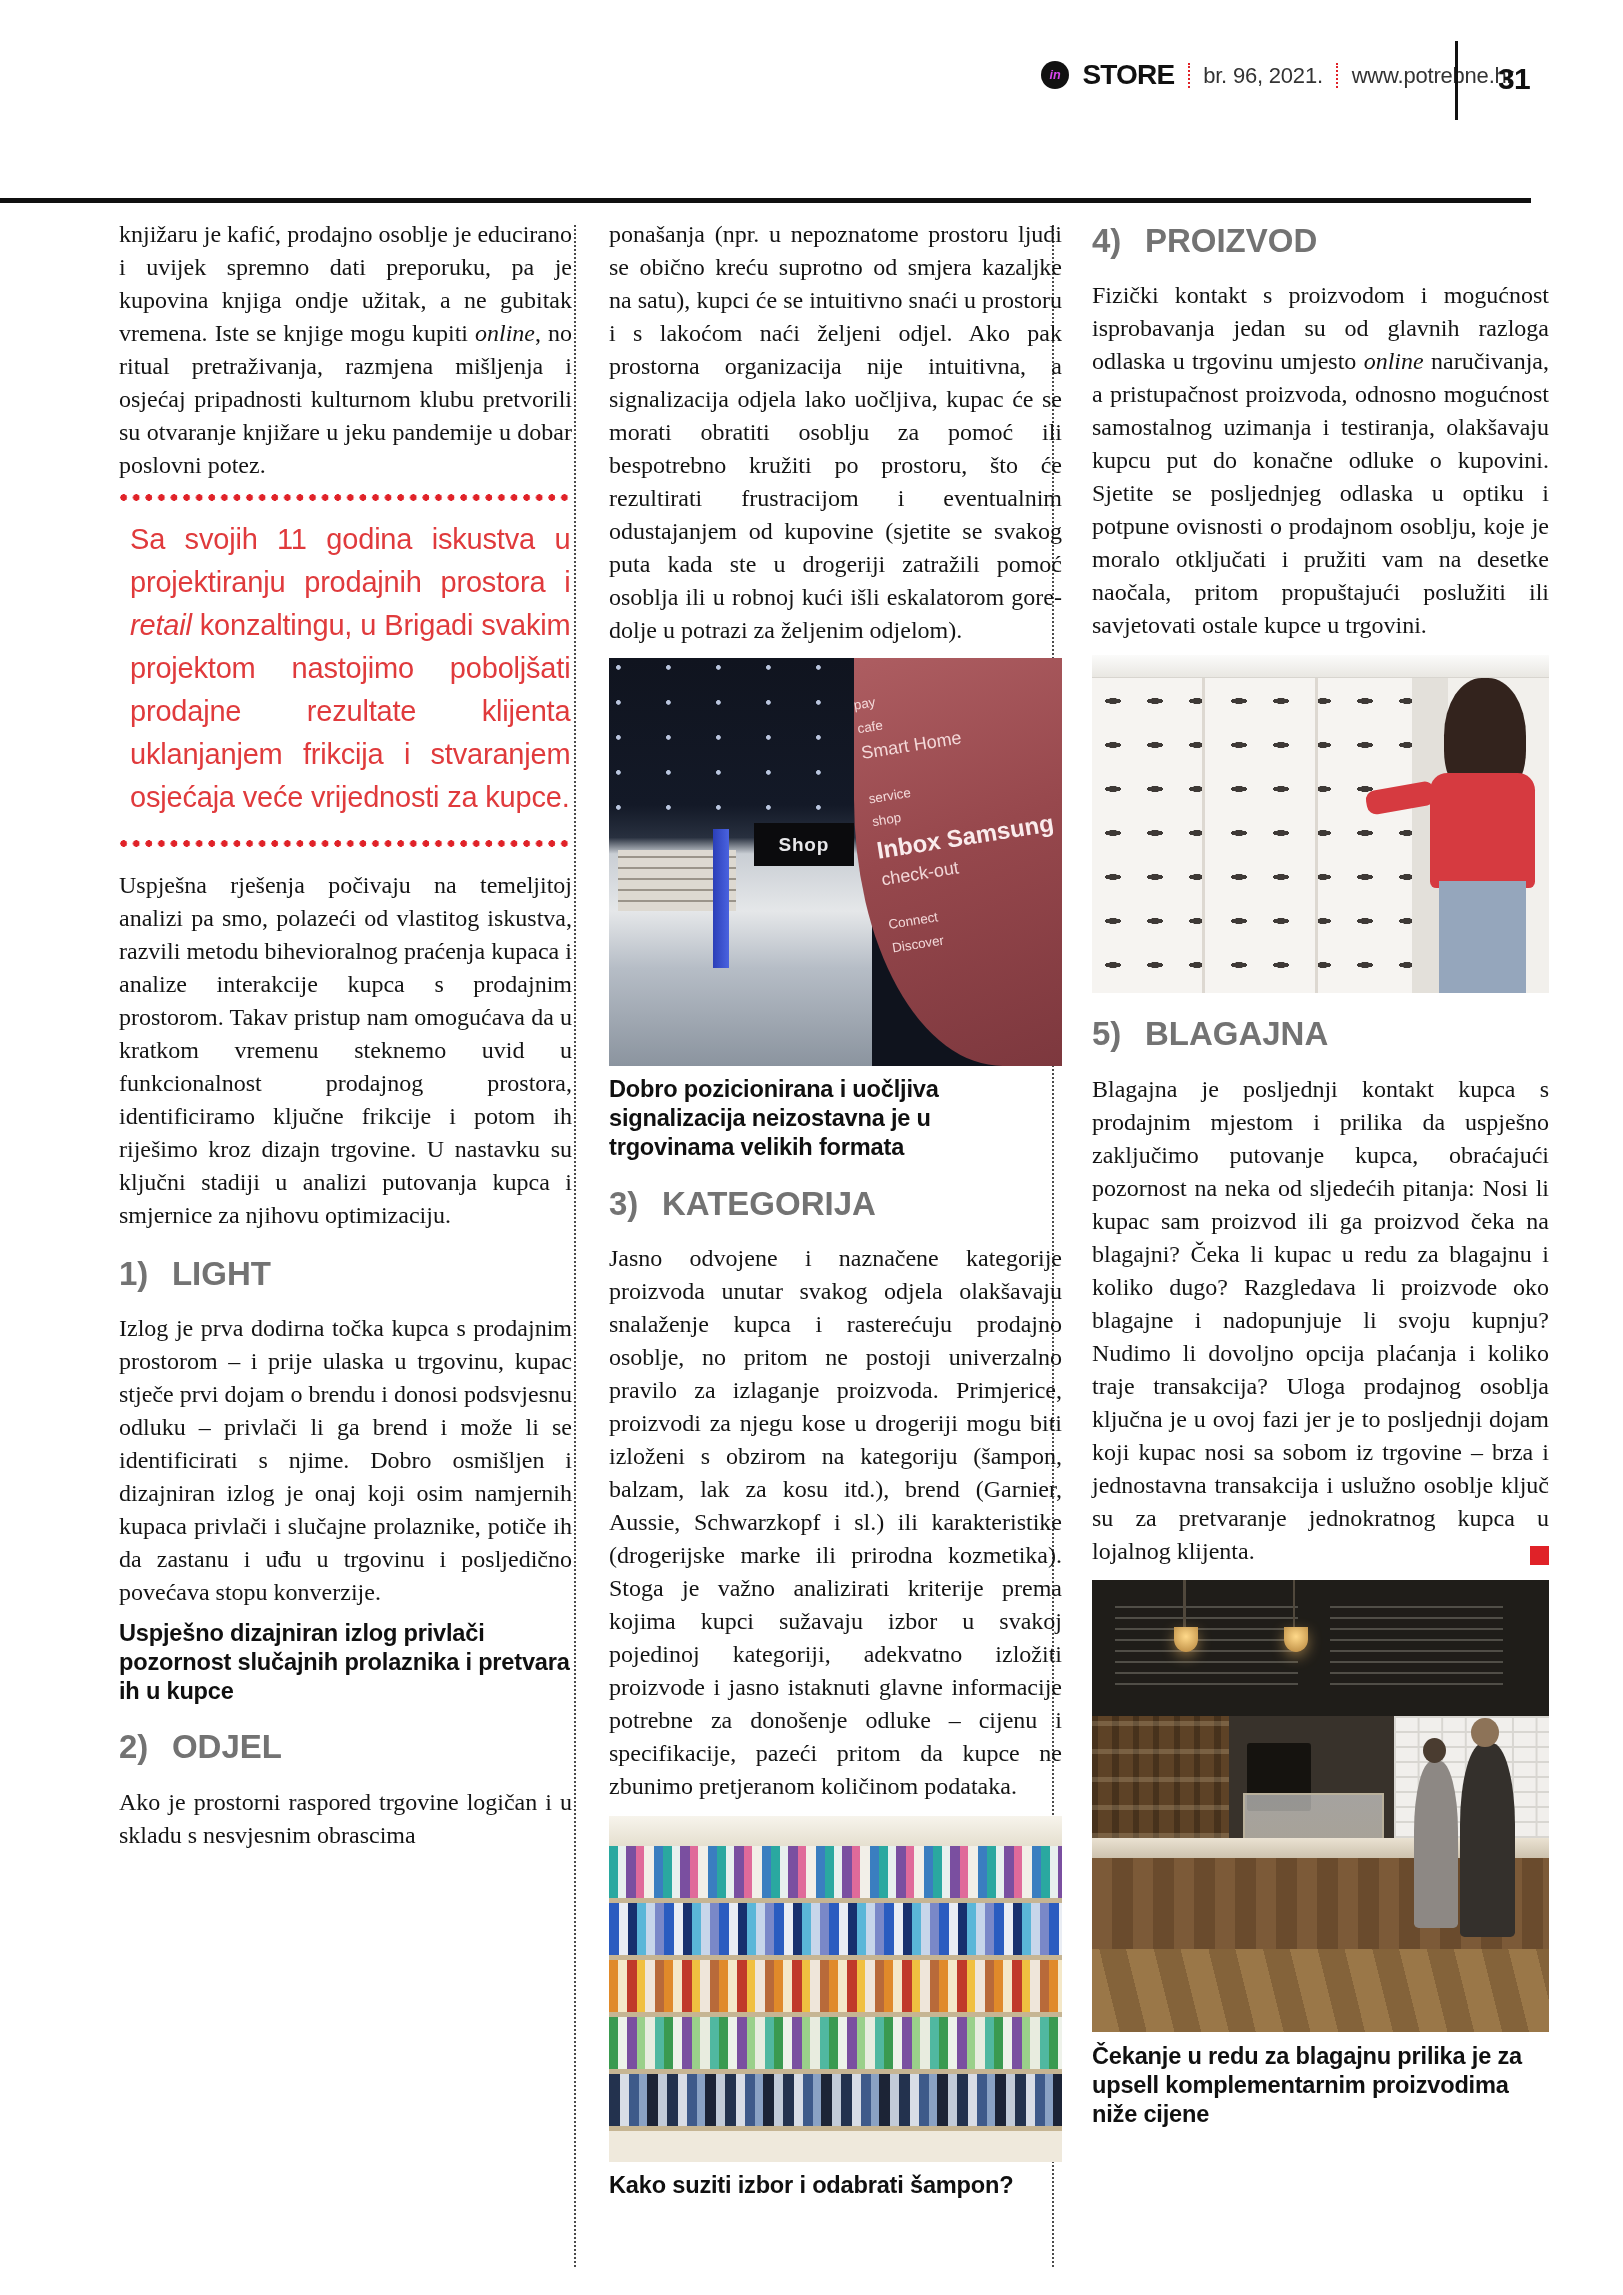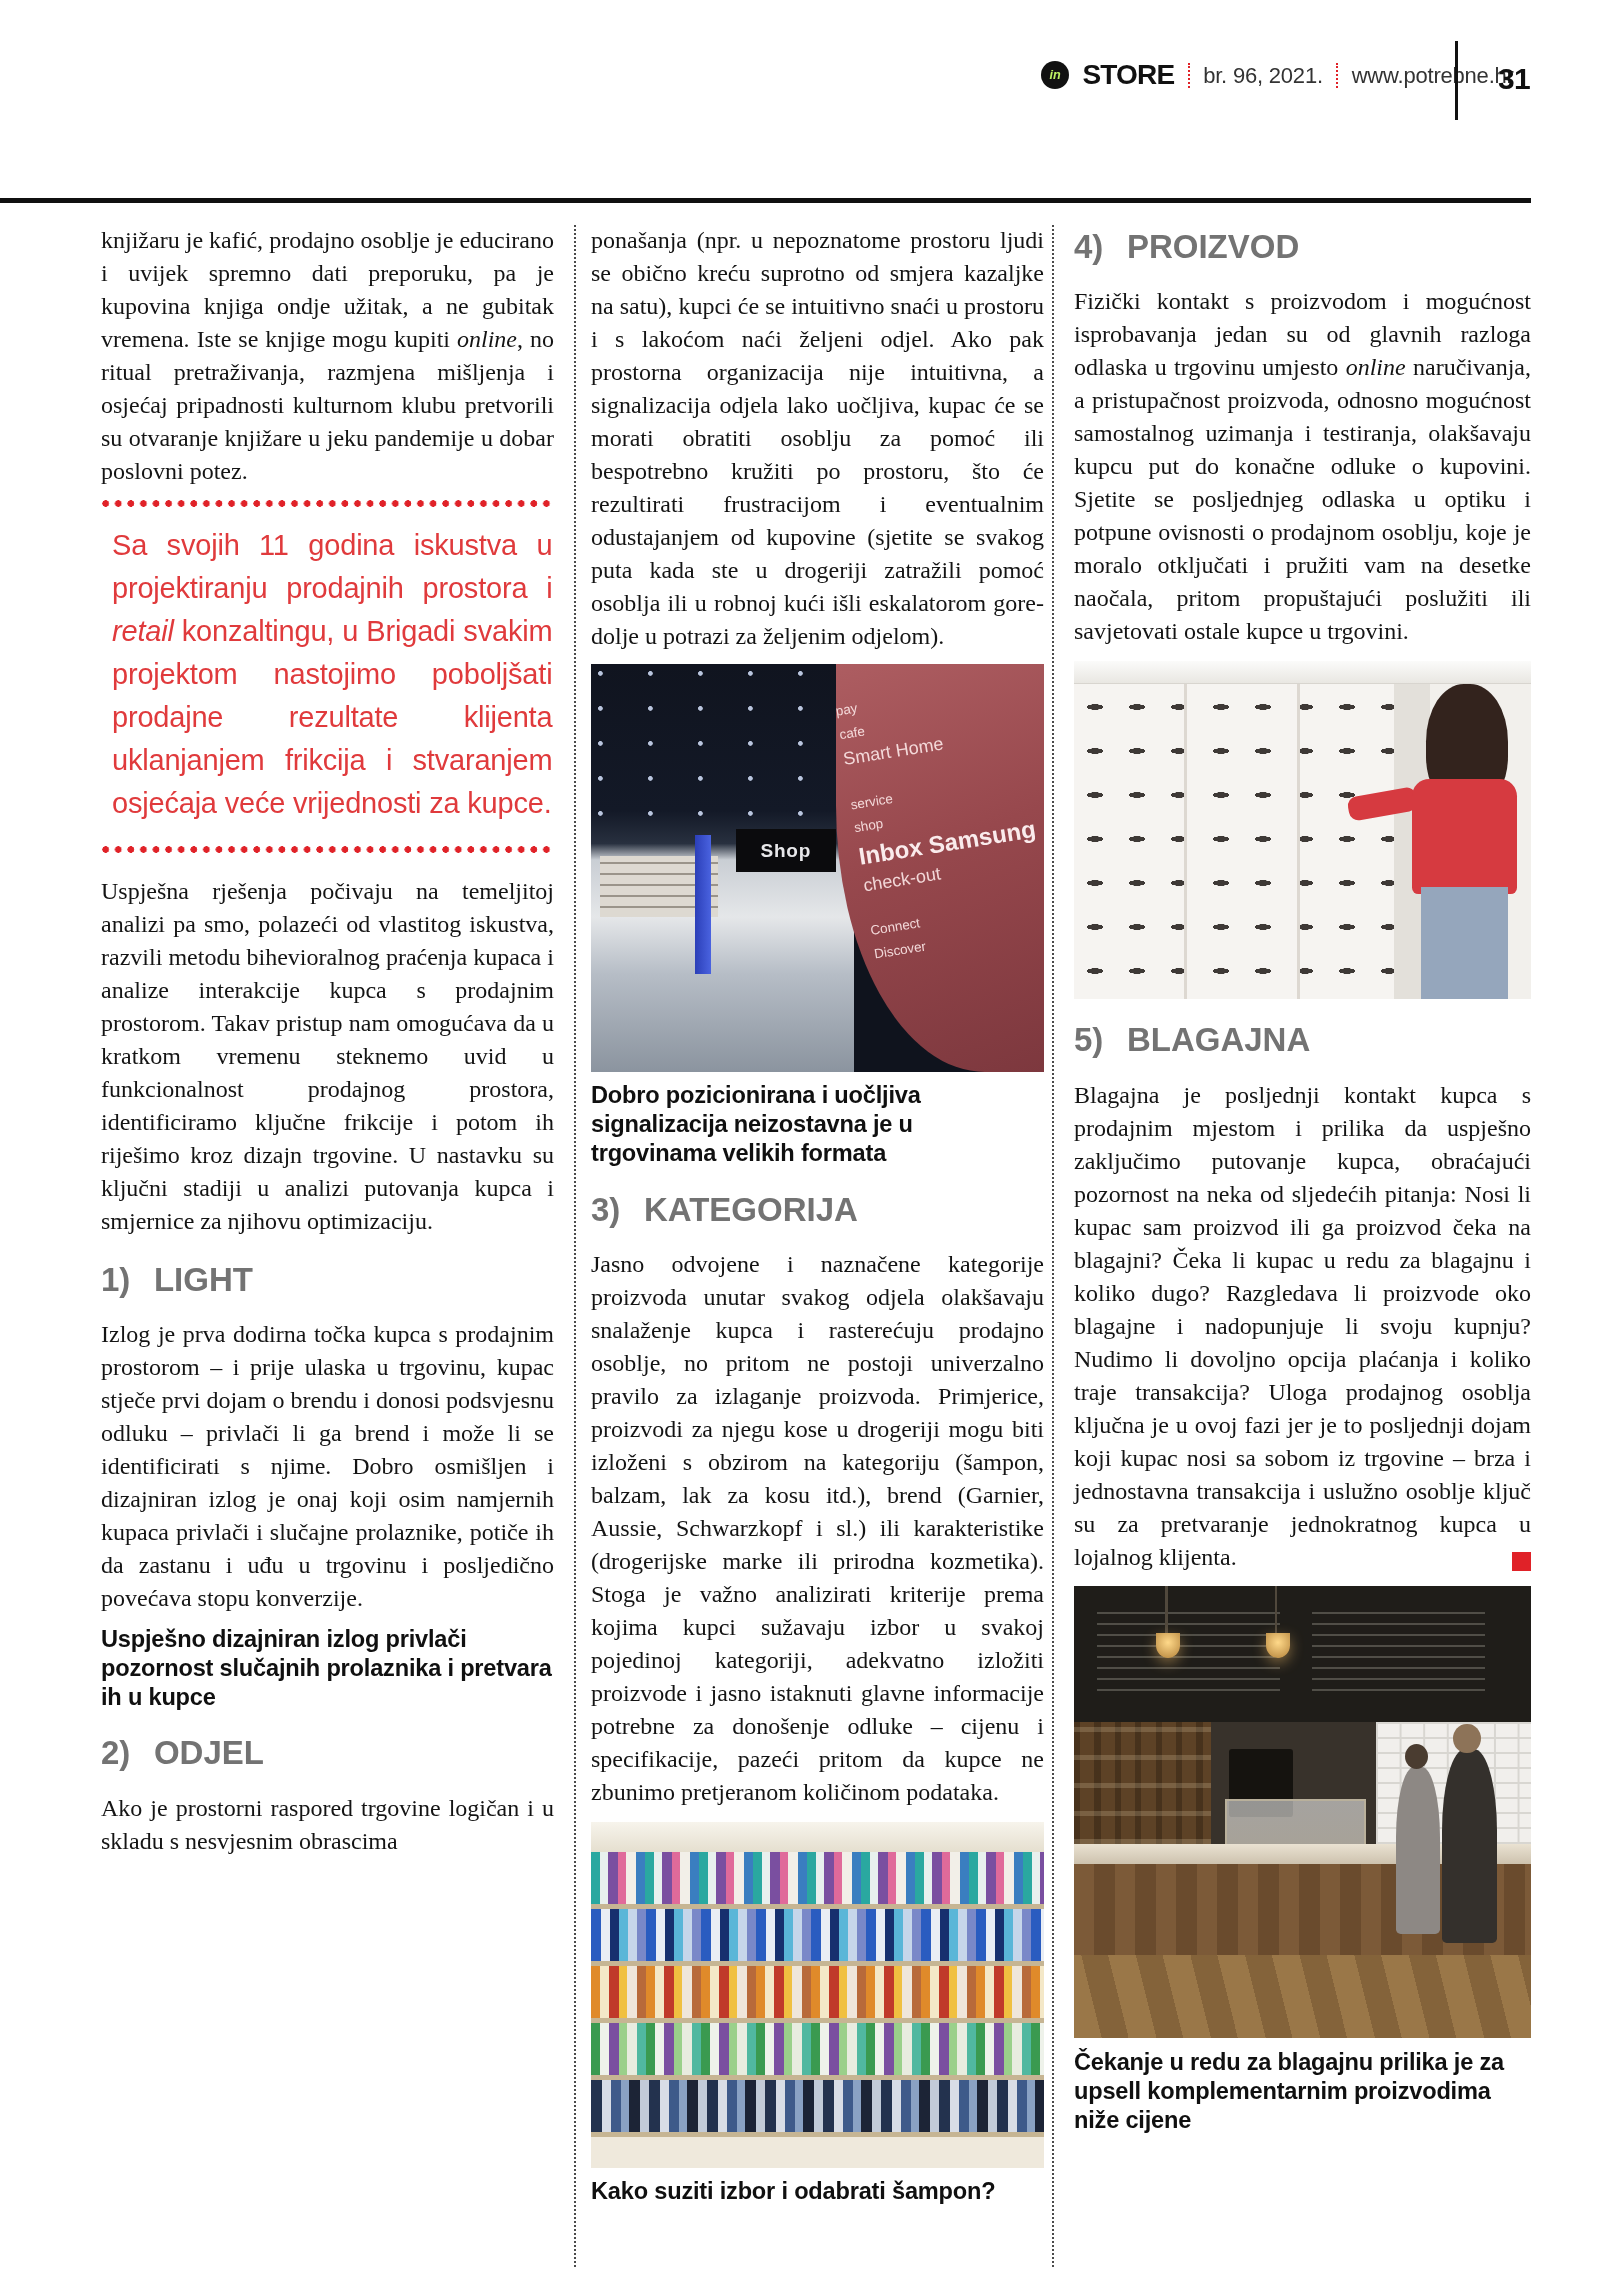--- a/index.html
+++ b/index.html
@@ -7,31 +7,31 @@
     --quote-red:#e03a3c;
     --ink:#141414;
   }
   *{margin:0;padding:0;box-sizing:border-box;}
   body{background:#888;font-family:"Liberation Serif",serif;}
   #page{position:relative;width:1623px;height:2295px;background:#ffffff;overflow:hidden;}
 
   
   .hdr{position:absolute;left:1041px;top:61px;display:flex;align-items:center;gap:13.4px;
        font-family:"Liberation Sans",sans-serif;color:#222;}
-  .logo-circle{width:28px;height:28px;border-radius:50%;background:#111;color:#bef264;
+  .logo-circle{width:28px;height:28px;border-radius:50%;background:#111;color:#d946ef;
        display:flex;align-items:center;justify-content:center;font:italic 800 12.6px "Liberation Sans",sans-serif;}
   .logo-store{font:800 28px/28px "Liberation Sans",sans-serif;letter-spacing:-0.8px;color:#111;}
   .hdr-dots{width:0;height:25px;border-left:2.4px dotted var(--red);}
   .hdr-meta{font:400 22px/25px "Liberation Sans",sans-serif;color:#333;letter-spacing:-0.2px;}
   .hdr-bar{position:absolute;left:1455px;top:41px;width:3.1px;height:79px;background:#111;}
   .page-num{position:absolute;left:1498px;top:64px;font:800 30px/30px "Liberation Sans",sans-serif;color:#111;letter-spacing:-0.8px;}
   .top-rule{position:absolute;left:0;top:198px;width:1531px;height:4.7px;background:#101010;}
 
   
-  .col{position:absolute;top:224px;}
+  .col{position:absolute;top:218px;margin-left:18px;}
   #col1{left:101px;width:453px;}
   #col2{left:591px;width:453px;}
   #col3{left:1074px;width:457px;}
   .col-sep{position:absolute;top:225px;height:2042px;width:0;border-left:2.4px dotted #4a4a4a;}
   #sep1{left:574px;}
   #sep2{left:1052px;}
 
   p.body{font:24px/33px "Liberation Serif",serif;color:var(--ink);text-align:justify;}
   p.body i{font-style:italic;}
   .sect{margin:23.6px 0 20.4px;font:800 33px/36px "Liberation Sans",sans-serif;color:#737373;}

